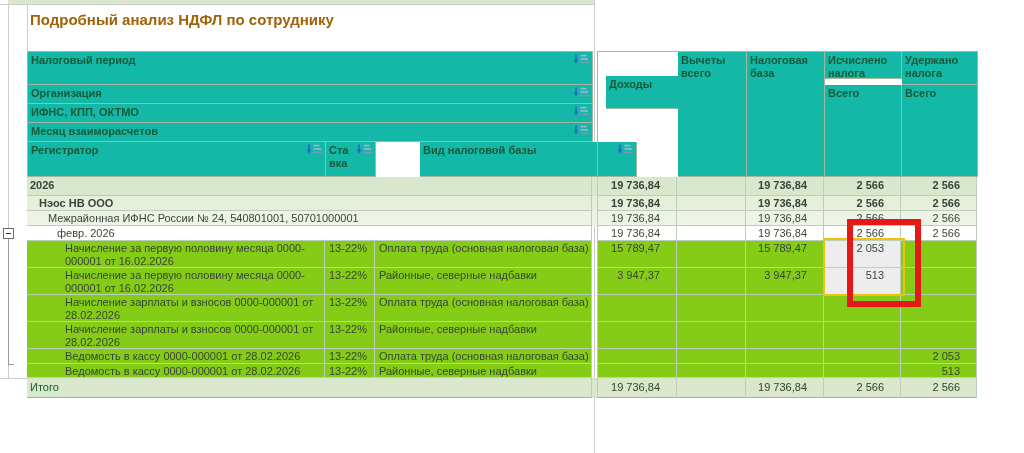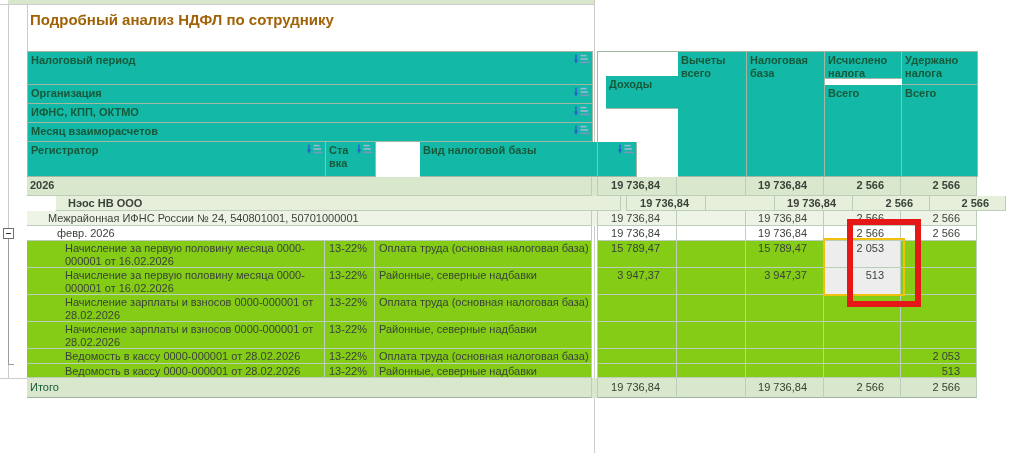--- a/index.html
+++ b/index.html
@@ -21,21 +21,21 @@
   .rate{left:298px;width:50px;border-right:1px solid #bccdbc;padding-left:4px;}
   .vid{left:348px;width:217px;border-right:1px solid #bccdbc;padding-left:4px;}
   .num{text-align:right;padding-right:16px;border-right:1px solid #bccdbc;}
   .n0{left:570px;width:80px;border-left:1px solid #bccdbc;}
   .n1{left:650px;width:69px;}
   .n2{left:719px;width:78px;}
   .n3{left:797px;width:77px;}
   .n4{left:874px;width:76px;}
   .gap{position:absolute;left:565px;top:0;width:5px;height:100%;}
   .lvl1{background:#d9e8cd;font-weight:bold;}
-  .lvl2{background:#e5efda;font-weight:bold;margin-left:29px;}
+  .lvl2{background:#e5efda;font-weight:bold;}
   .lvl3{background:#edf4e6;}
   .lvl4{background:#ffffff;}
   .det{background:#84cc16;}
   .tot{background:#d9e8cd;font-weight:normal;color:#17593a;border-bottom-color:#9fb49f;}
   .tot.num{color:#31412f;}
   .selcell{background:#ededed;}
   .tree-box{position:absolute;left:3px;top:228px;width:11px;height:11px;box-sizing:border-box;
             border:1px solid #6f6f6f;background:#fff;z-index:4;}
   .tree-box .minus{position:absolute;left:2px;top:4px;width:5px;height:1px;background:#333;}
   .tree-v{position:absolute;left:8px;top:239px;width:1px;height:125px;background:#9a9a9a;z-index:3;}

